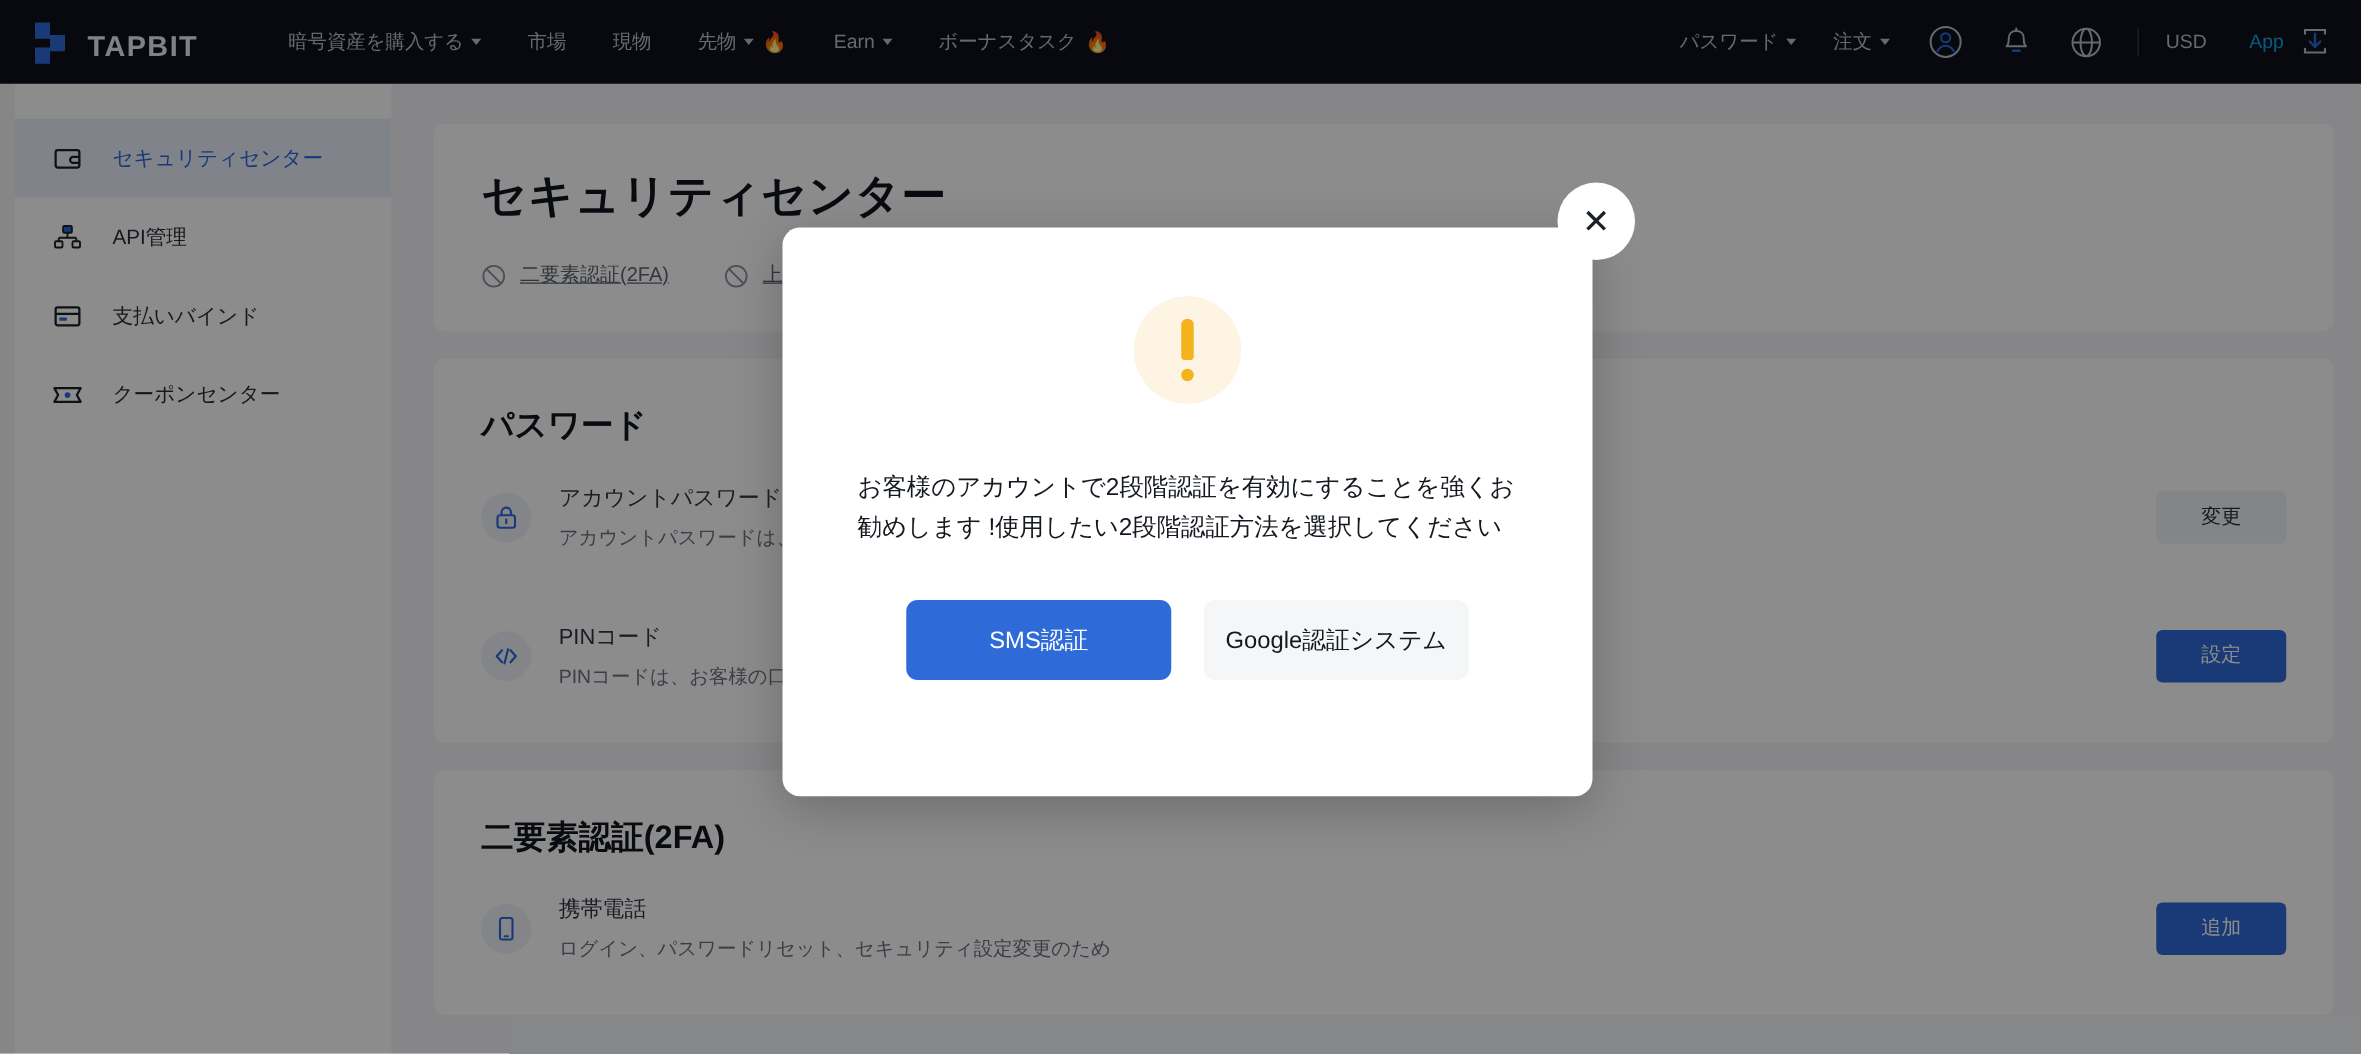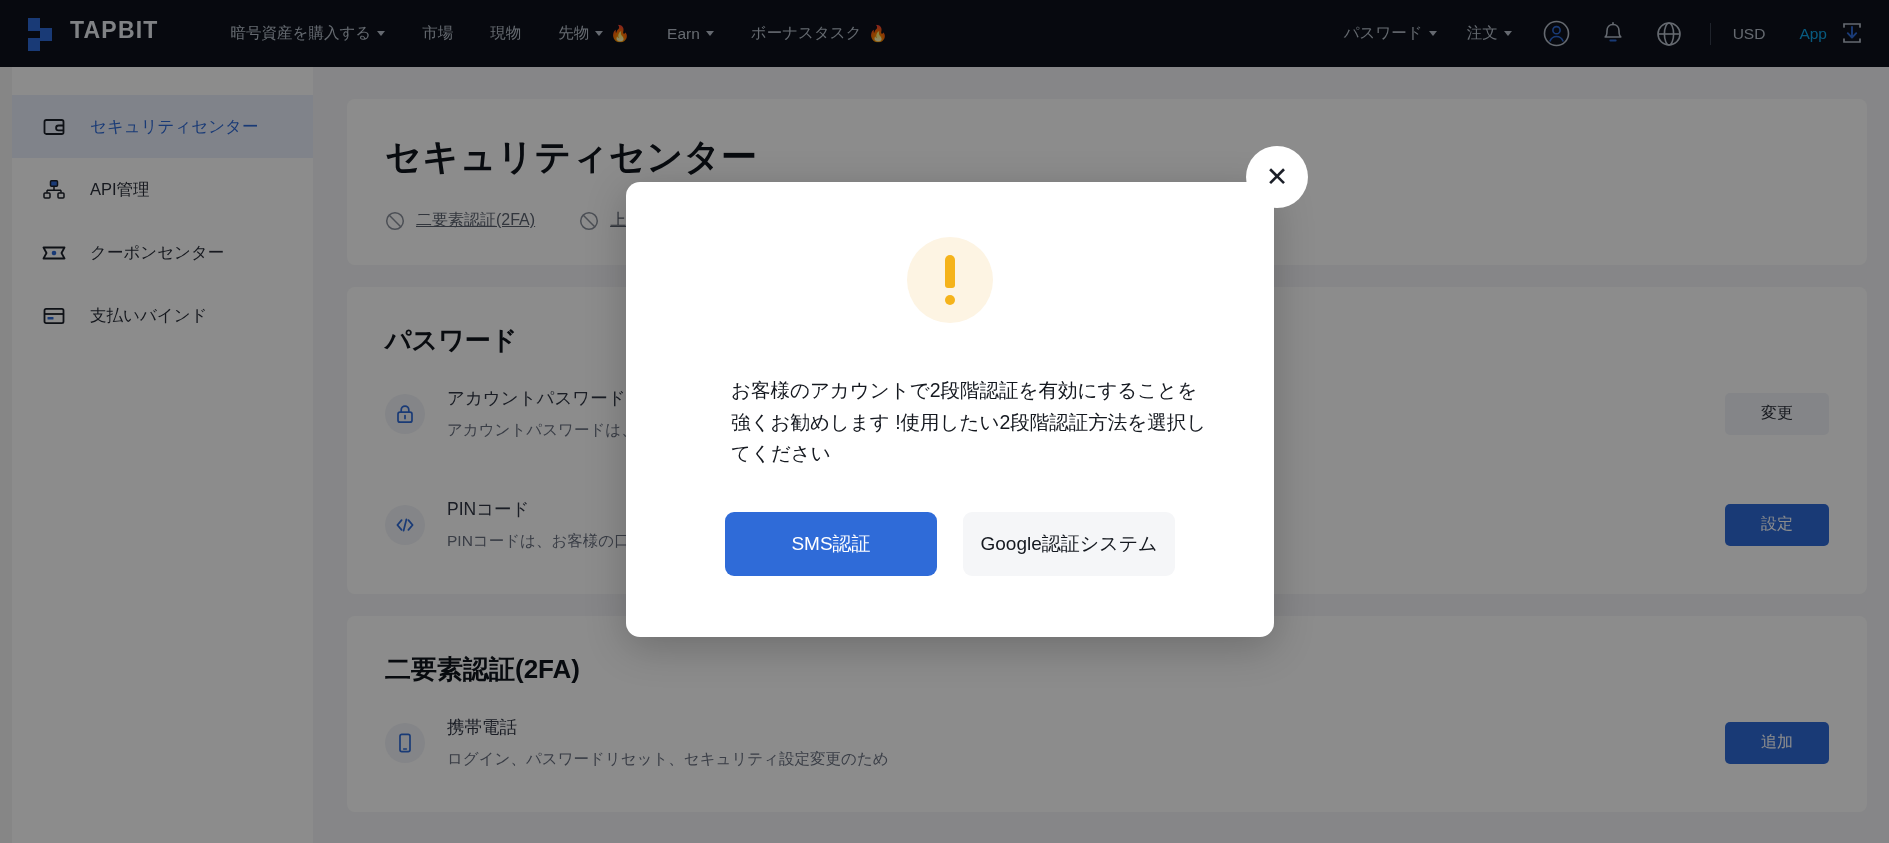--- a/index.html
+++ b/index.html
@@ -14,21 +14,21 @@
   .page { position: relative; width: 1889px; height: 843px; overflow: hidden; }
 
   
   .topnav {
     position: absolute; top: 0; left: 0;
     width: 1889px; height: 67px;
     background: #0d121c;
     display: flex; align-items: center;
     z-index: 5;
   }
-  .logo-wrap { display: flex; align-items: flex-start; margin-left: 24px; }
+  .logo-wrap { display: flex; align-items: flex-end; margin-left: 24px; }
   .logo-mark { width: 34px; height: 34px; position: relative; margin-right: 12px; }
   .logo-mark i { position: absolute; display: block; background: #2f6bd8; }
   .logo-mark i.a { width: 12px; height: 13px; left: 4px;  top: 1px;  background:#2f6bd8; }
   .logo-mark i.b { width: 12px; height: 13px; left: 16px; top: 11px; background:#2f6bd8; }
   .logo-mark i.c { width: 12px; height: 13px; left: 4px;  top: 21px; background:#2f6bd8; }
   .logo-text {
     color: #e9edf3; font-size: 23px; font-weight: bold;
     letter-spacing: 1.2px;
   }
   .nav-items { display: flex; align-items: center; margin-left: 72px; }
@@ -177,21 +177,20 @@
   }
   .warn-bang .dot {
     position: absolute; bottom: 0; left: 1px;
     width: 10px; height: 10px; border-radius: 50%;
     background: #f5b31b;
   }
   .modal-msg {
     padding: 52px 60px 0 60px;
     font-size: 19.5px; line-height: 1.62;
     color: #14181f;
-    margin-left: 45px;
   }
   .modal-actions {
     display: flex; justify-content: center;
     gap: 26px; margin-top: 42px;
   }
   .mbtn {
     width: 212px; height: 64px; border-radius: 9px;
     border: none; cursor: pointer;
     font-size: 19px;
     display: flex; align-items: center; justify-content: center;
@@ -306,37 +305,37 @@
             <path d="M12 8.2v4M5 12.2h14M5 12.2v2.6M19 12.2v2.6" fill="none" stroke="#1b1f28" stroke-width="1.5"></path>
             <rect x="2" y="15" width="6" height="5" rx="1" fill="none" stroke="#1b1f28" stroke-width="1.5"></rect>
             <rect x="16" y="15" width="6" height="5" rx="1" fill="none" stroke="#1b1f28" stroke-width="1.5"></rect>
           </svg>
         </span>
         <span>API管理</span>
       </div>
 
       <div class="side-item">
         <span class="side-icon">
-          <svg width="26" height="24" viewBox="0 0 26 24">
-            <path d="M2.5 6.5h21l-3 5.5 3 5.5h-21l3-5.5z" fill="none" stroke="#1b1f28" stroke-width="1.8" stroke-linejoin="round"></path>
-            <circle cx="13" cy="12" r="2.3" fill="#2f6bd8"></circle>
-          </svg>
-        </span>
-        <span>クーポンセンター</span>
-      </div>
-
-      <div class="side-item">
-        <span class="side-icon">
           <svg width="24" height="24" viewBox="0 0 24 24">
             <rect x="2.5" y="4.8" width="19" height="14.4" rx="1.6" fill="none" stroke="#1b1f28" stroke-width="1.8"></rect>
             <path d="M2.5 10h19" stroke="#1b1f28" stroke-width="1.8"></path>
             <rect x="5.5" y="13" width="6" height="2.6" rx="0.6" fill="#2f6bd8"></rect>
           </svg>
         </span>
         <span>支払いバインド</span>
+      </div>
+
+      <div class="side-item">
+        <span class="side-icon">
+          <svg width="26" height="24" viewBox="0 0 26 24">
+            <path d="M2.5 6.5h21l-3 5.5 3 5.5h-21l3-5.5z" fill="none" stroke="#1b1f28" stroke-width="1.8" stroke-linejoin="round"></path>
+            <circle cx="13" cy="12" r="2.3" fill="#2f6bd8"></circle>
+          </svg>
+        </span>
+        <span>クーポンセンター</span>
       </div>
     </div>
 
     <div class="main">
 
       <div class="card">
         <div class="card-head">
           <div class="page-title">セキュリティセンター</div>
         </div>
         <div class="quick-links">

